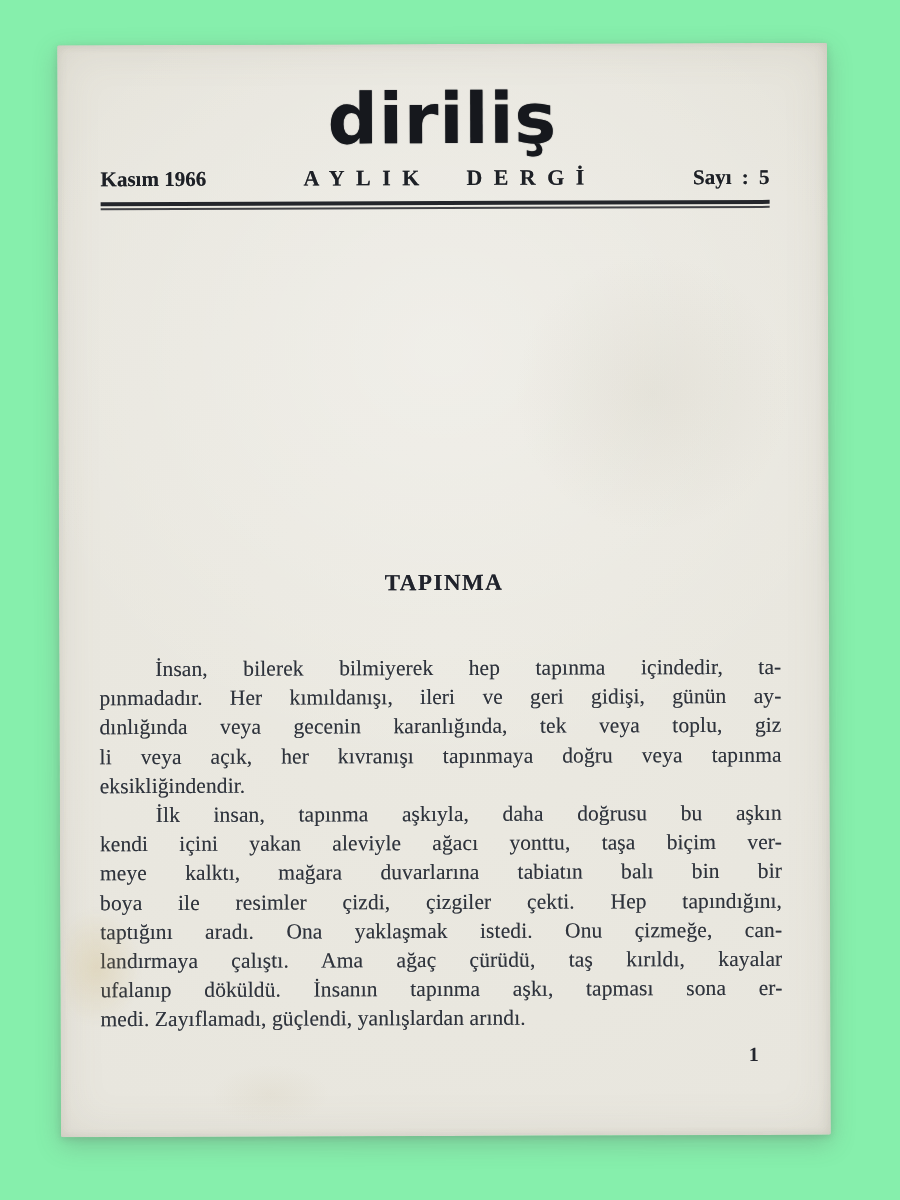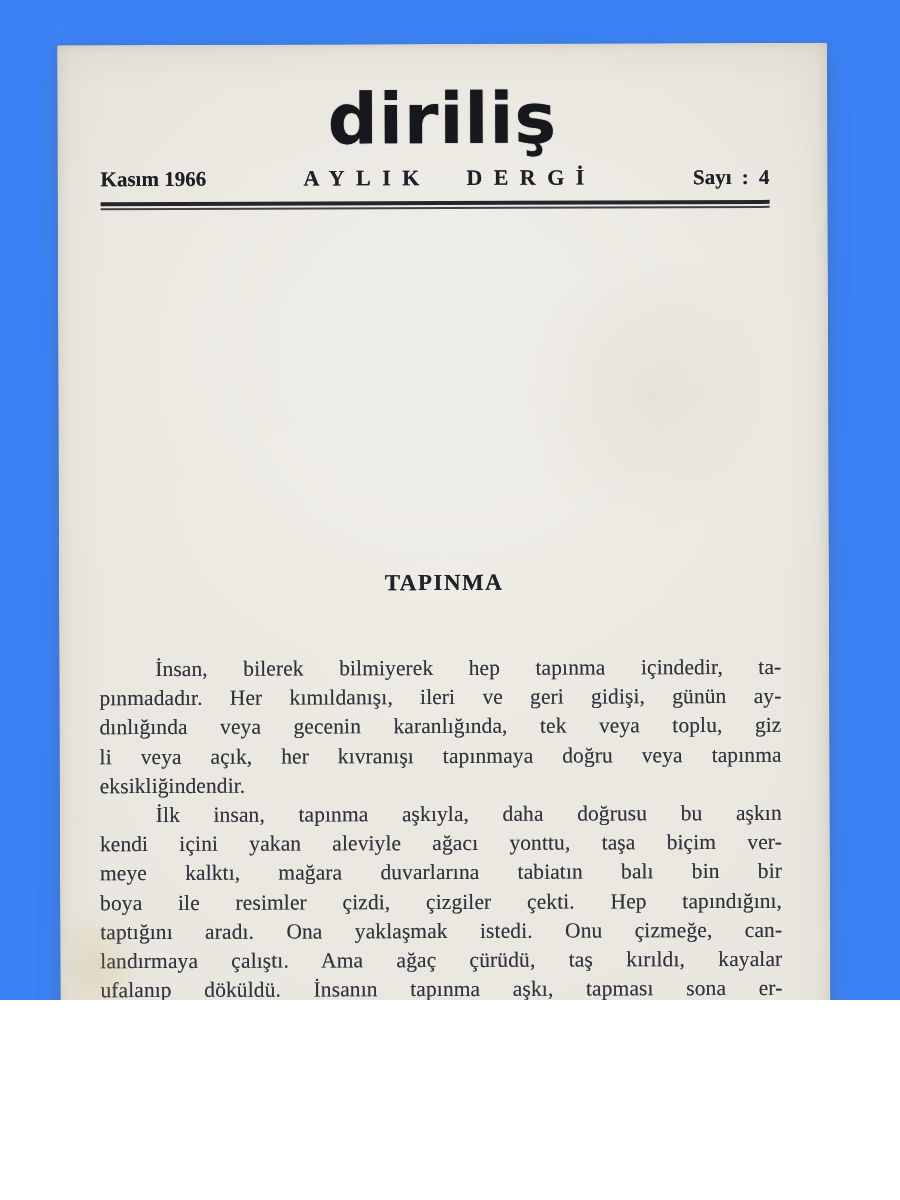--- a/index.html
+++ b/index.html
@@ -2,22 +2,22 @@
 <html><head>
 <meta charset="utf-8">
 <style>
   html, body {
     margin: 0; padding: 0;
     width: 900px; height: 1200px;
     font-family: "Liberation Serif", serif;
   }
   .stage {
     position: relative;
-    width: 900px; height: 1000px;
-    background: #3b82f6;
+    width: 900px; height: 1200px;
+    background: #86efac;
     overflow: hidden;
   }
   .page {
     position: absolute;
     left: 59px; top: 44px;
     width: 770px; height: 1092px;
     border-radius: 2px;
     transform: rotate(-0.2deg);
     background:
       radial-gradient(90% 60% at 50% 28%, rgba(255,255,255,0.30), rgba(255,255,255,0) 65%),
@@ -130,21 +130,21 @@
 
     <div class="stain stain-a"></div>
     <div class="stain stain-b"></div>
     <div class="stain stain-c"></div>
 
     <header>
       <div class="logo">diriliş</div>
       <div class="mastrow">
         <span class="mast-date">Kasım 1966</span>
         <span class="mast-subtitle">AYLIK DERGİ</span>
-        <span class="mast-issue">Sayı : 4</span>
+        <span class="mast-issue">Sayı : 5</span>
       </div>
       <div class="rule"></div>
     </header>
 
     <h1 class="title">TAPINMA</h1>
 
     <div class="bodytext">
       <div class="para">
         <div class="line first">İnsan, bilerek bilmiyerek hep tapınma içindedir, ta-</div>
         <div class="line">pınmadadır. Her kımıldanışı, ileri ve geri gidişi, günün ay-</div>

